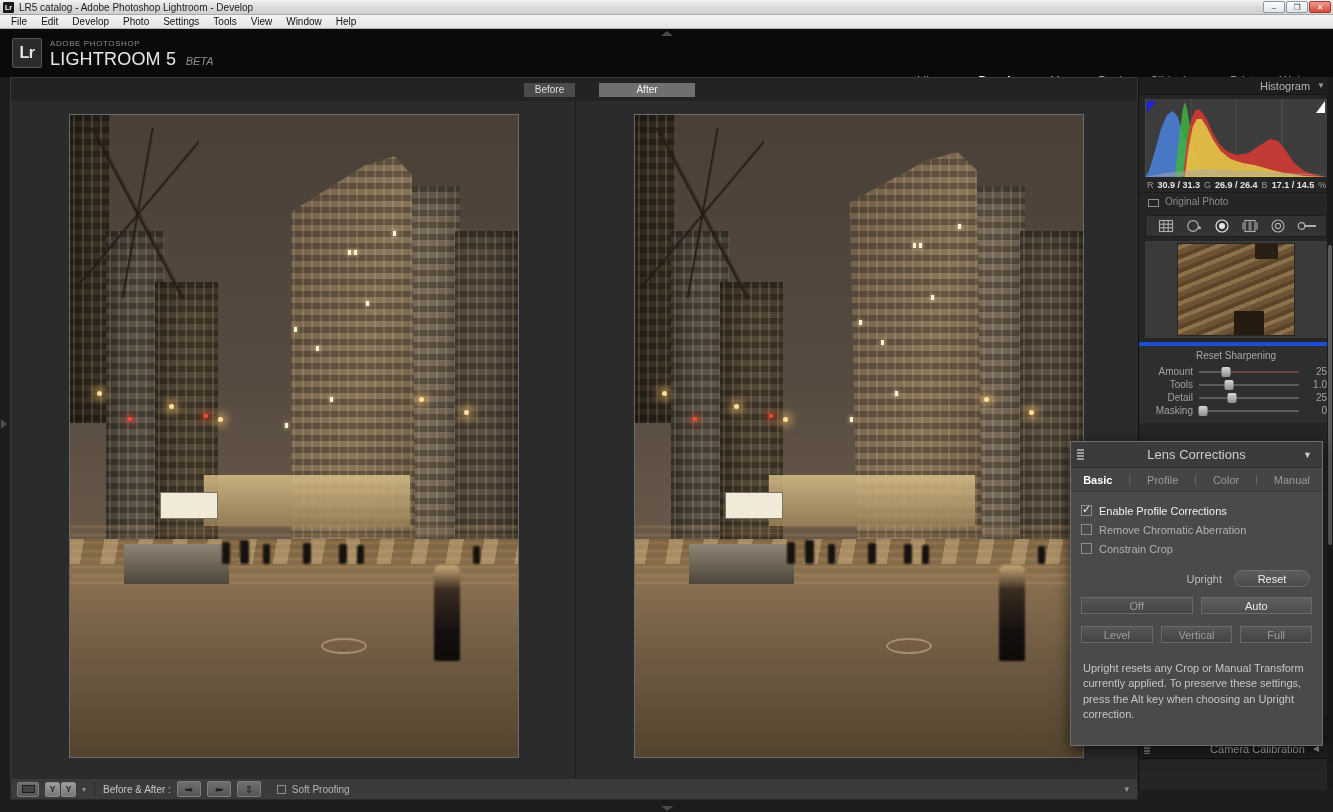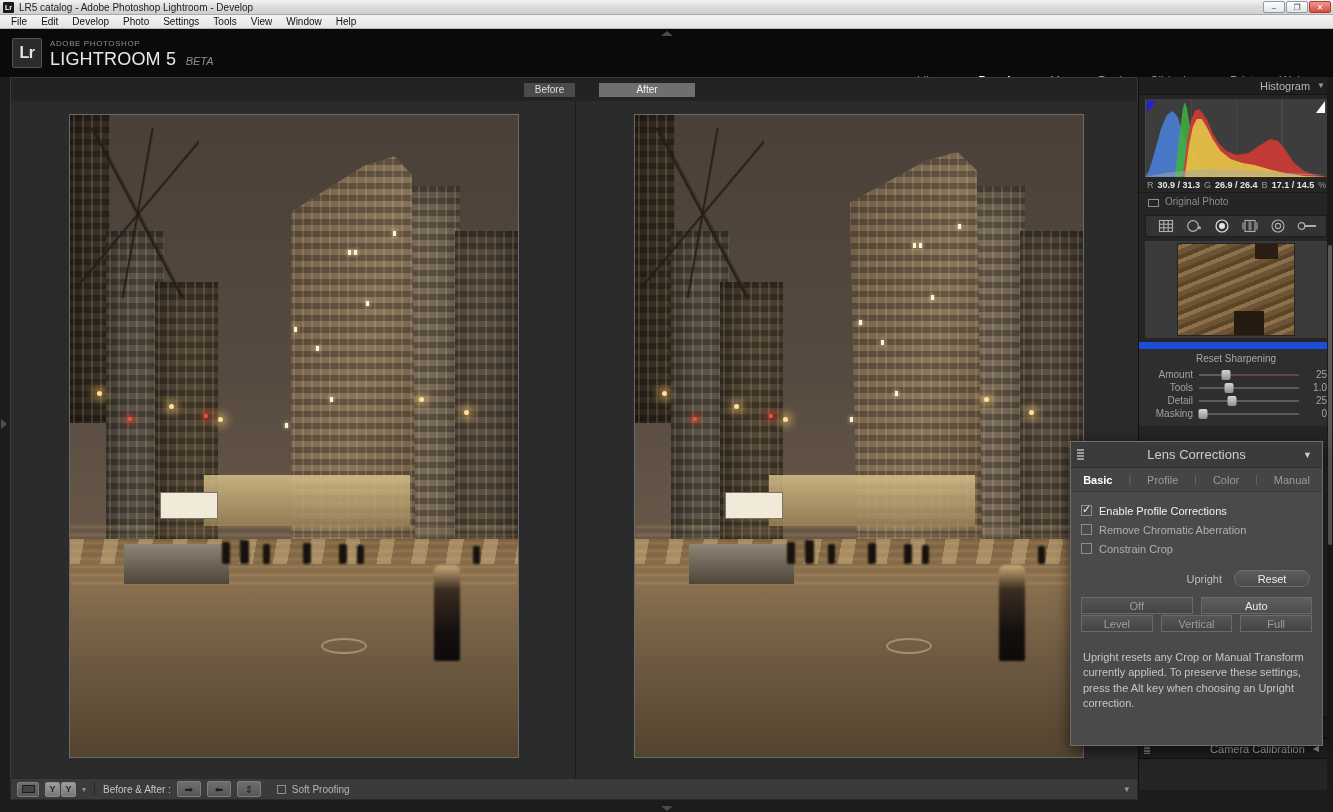--- a/index.html
+++ b/index.html
@@ -323,21 +323,21 @@
     background:
       repeating-linear-gradient(-22deg, #6d5434 0 5px, #8b7049 5px 9px, #5b4529 9px 13px),
       #6d5434;
     border: 1px solid #262626; position: relative; overflow: hidden;
   }
   .dp-shadow1 { position: absolute; right: 14%; top: 0; width: 20%; height: 16%; background: #2a1f13; }
   .dp-shadow2 { position: absolute; left: 48%; bottom: 0; width: 26%; height: 26%; background: #251b10; }
 
   .sharpen {
     padding: 3px 6px 6px 6px; background: #2e2e2e;
-    border-top: 7px solid #1d4ed8;
+    border-top: 4px solid #1d4ed8;
   }
   .sharpen-title {
     text-align: center; font-size: 10px; color: #a8a8a8; padding: 1px 0 4px;
   }
   .slider-row {
     display: flex; align-items: center; height: 13px; font-size: 10px; color: #a2a2a2;
   }
   .sl-label { width: 54px; text-align: right; padding-right: 6px; }
   .sl-track {
     flex: 1; height: 2px; background: #5b5b5b; position: relative; margin-right: 6px;
@@ -401,21 +401,21 @@
     gap: 12px; margin: 12px 0 10px 0; padding-right: 2px;
   }
   .upright-lbl { font-size: 11px; color: #bdbdbd; }
   .btn-reset {
     width: 76px; height: 17px; border-radius: 9px;
     background: linear-gradient(to bottom,#5d5d5d,#4a4a4a);
     border: 1px solid #6e6e6e;
     font-size: 11px; color: #ededed;
     display: flex; align-items: center; justify-content: center; cursor: pointer;
   }
-  .btn-grid { display: flex; gap: 8px; margin-bottom: 1px; justify-content: flex-end; }
+  .btn-grid { display: flex; gap: 8px; margin-bottom: 12px; justify-content: flex-end; }
   .ubtn {
     height: 17px; flex: 1;
     background: linear-gradient(to bottom,#565656,#444);
     border: 1px solid #6a6a6a;
     font-size: 11px; color: #9c9c9c;
     display: flex; align-items: center; justify-content: center; cursor: pointer;
   }
   .ubtn.hot { color: #ececec; background: linear-gradient(to bottom,#5f5f5f,#4d4d4d); }
   .lens-note {
     margin: 18px 2px 0 2px; font-size: 11px; color: #c6c6c6; line-height: 1.4;

